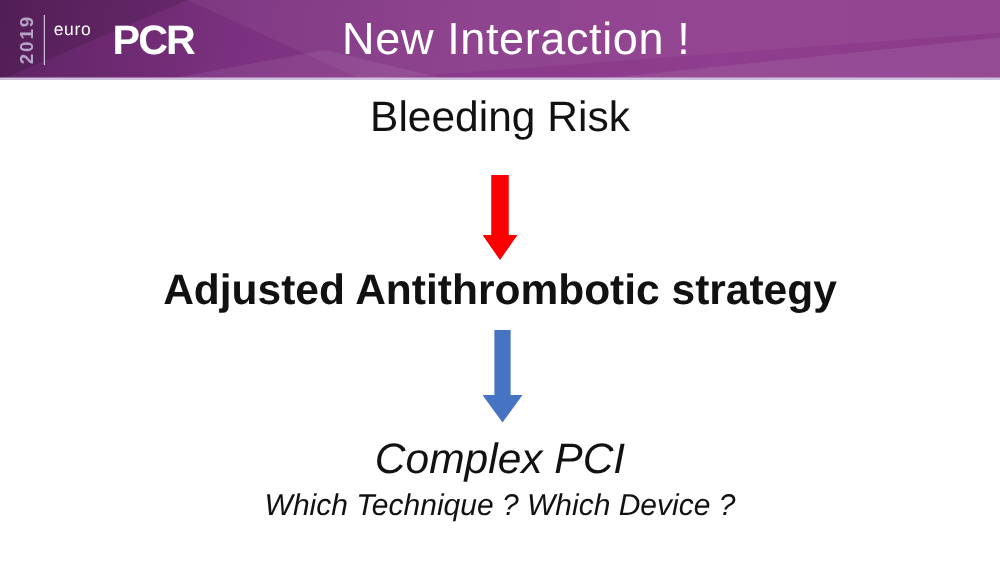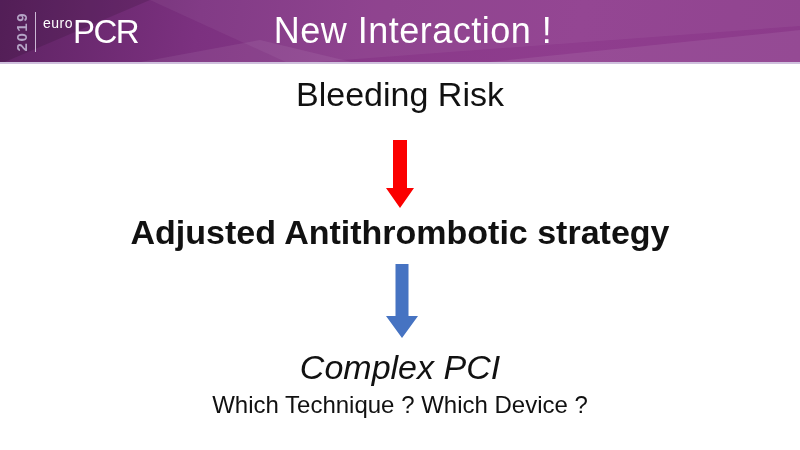--- a/index.html
+++ b/index.html
@@ -82,39 +82,40 @@
     color: #ffffff;
     line-height: 1;
   }
   .logo-euro {
     font-size: 14px;
     font-weight: 400;
     letter-spacing: 0.5px;
   }
   .logo-pcr {
     font-size: 33px;
-    font-weight: 400;
+    font-weight: 700;
     letter-spacing: -1.5px;
     margin-top: -1px;
+    margin-left: 17px;
   }
 
   
   .step, .question {
     position: absolute;
     left: 0;
     width: 100%;
     text-align: center;
     color: #111111;
     line-height: 1.1;
     margin: 0;
   }
   .step-1 { top: 76px;  font-size: 34px; }
   .step-2 { top: 214px; font-size: 34px; font-weight: bold; }
   .step-3 { top: 349px; font-size: 34px; font-style: italic; }
-  .question { top: 392px; font-size: 24px; }
+  .question { top: 392px; font-size: 24px; font-style: italic; }
 
   .arrow {
     position: absolute;
     display: block;
   }
   .arrow-red  { left: 386px; top: 140px; width: 28px; height: 68px; }
   .arrow-blue { left: 386px; top: 264px; width: 32px; height: 74px; }
 </style>
 </head>
 <body>

